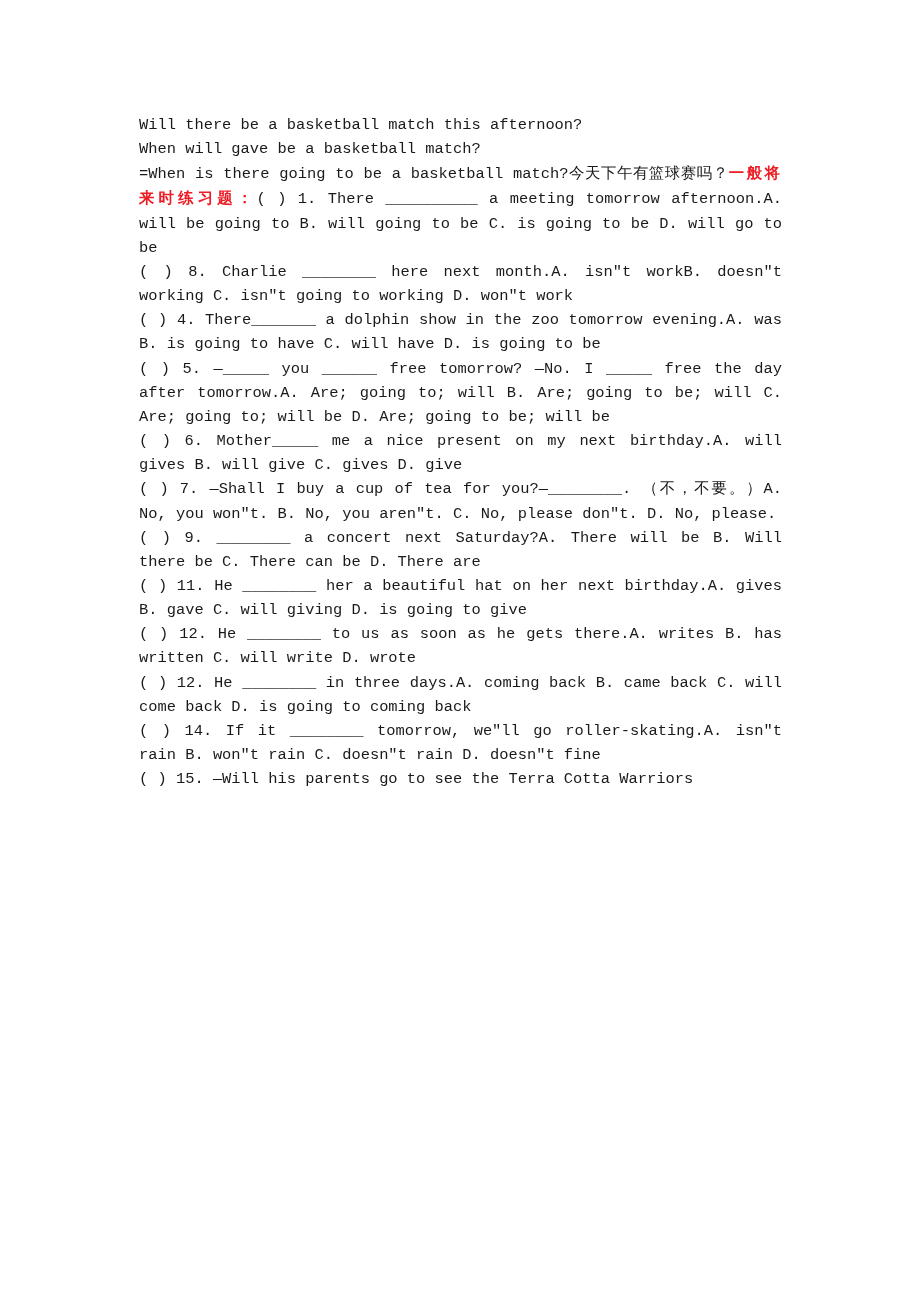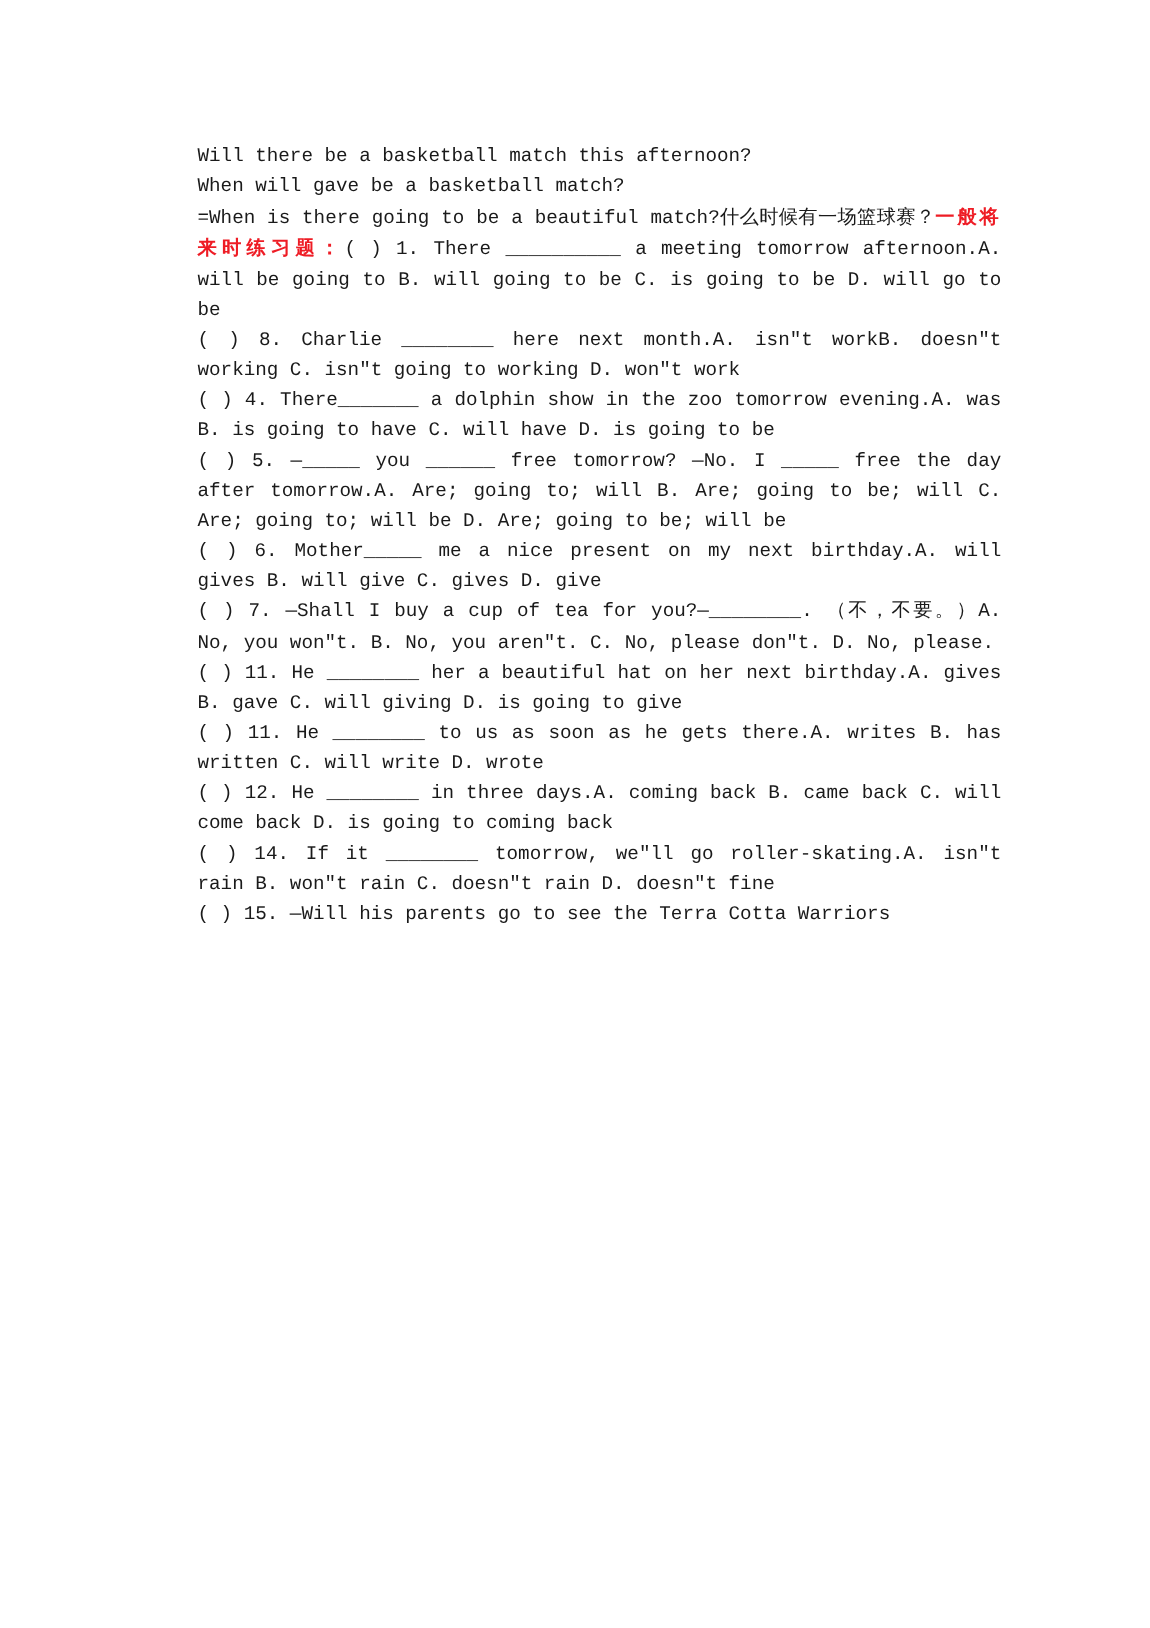--- a/index.html
+++ b/index.html
@@ -8,36 +8,36 @@
     position: absolute;
     left: 139px;
     top: 113px;
     width: 643px;
     font-family: "Liberation Mono", "DejaVu Sans Mono", monospace;
     font-size: 15.4px;
     line-height: 24.15px;
     color: #1a1a1a;
     text-align: justify;
     text-align-last: left;
-    margin-left: 19px;
   }
   .line { display: block; white-space: normal; }
   .red { color: #ee1c25; font-weight: bold; font-family: "DejaVu Sans", sans-serif; letter-spacing: 2px; }
   .q { display: block; text-align: justify; }
 </style>
 </head>
 <body>
 
 <div class="page">
   <span class="line">Will there be a basketball match this afternoon?</span>
   <span class="line">When will gave be a basketball match?</span>
-  <span class="q"><span>=When is there going to be a beautiful match?什么时候有一场篮球赛？</span><span class="red">一般将来时练习题：</span><span>(        ) 1.    There __________ a meeting tomorrow afternoon.A. will be going to              B. will going to be      C. is going to be      D. will go to be</span></span>
+  <span class="q"><span>=When is there going to be a basketball match?今天下午有篮球赛吗？</span><span class="red">一般将来时练习题：</span><span>(        ) 1.    There __________ a meeting tomorrow afternoon.A. will be going to              B. will going to be      C. is going to be      D. will go to be</span></span>
   <span class="q">(      ) 8.    Charlie ________ here next month.A. isn″t workB. doesn″t working    C. isn″t going to working          D. won″t work</span>
   <span class="q">(      ) 4.    There_______ a dolphin show in the zoo tomorrow evening.A.  was                 B. is going to have        C. will have       D. is going to be</span>
   <span class="q">(      ) 5.  —_____ you ______ free tomorrow?  —No. I _____ free the day after tomorrow.A. Are; going to; will            B. Are; going to be; will  C. Are; going to; will be      D. Are; going to be; will be</span>
   <span class="q">(      ) 6.    Mother_____ me a nice present on my next birthday.A. will          gives          B.          will          give          C. gives                           D. give</span>
   <span class="q">(      ) 7. —Shall I buy a cup of tea for you?—________. （不，不要。）A. No, you won″t.              B. No, you aren″t.      C. No, please don″t.              D. No, please.</span>
+  <span class="q">(      ) 9.    ________ a concert next Saturday?A. There will be          B. Will there be          C. There can be           D. There are</span>
   <span class="q">(      ) 11. He ________ her a beautiful hat on her next birthday.A. gives      B. gave          C. will giving         D. is going to give</span>
-  <span class="q">(      ) 11. He ________ to us as soon as he gets there.A. writes          B. has written          C. will write              D. wrote</span>
+  <span class="q">(      ) 12. He ________ to us as soon as he gets there.A. writes          B. has written          C. will write              D. wrote</span>
   <span class="q">(      ) 12. He ________ in three days.A. coming back                      B. came back      C. will come back           D. is going to coming back</span>
   <span class="q">(      ) 14. If it ________ tomorrow, we″ll go roller-skating.A. isn″t rain          B. won″t rain        C. doesn″t rain              D. doesn″t fine</span>
   <span class="q">(      ) 15. —Will his parents go to see the Terra Cotta Warriors</span>
 </div>
 
 </body></html>

